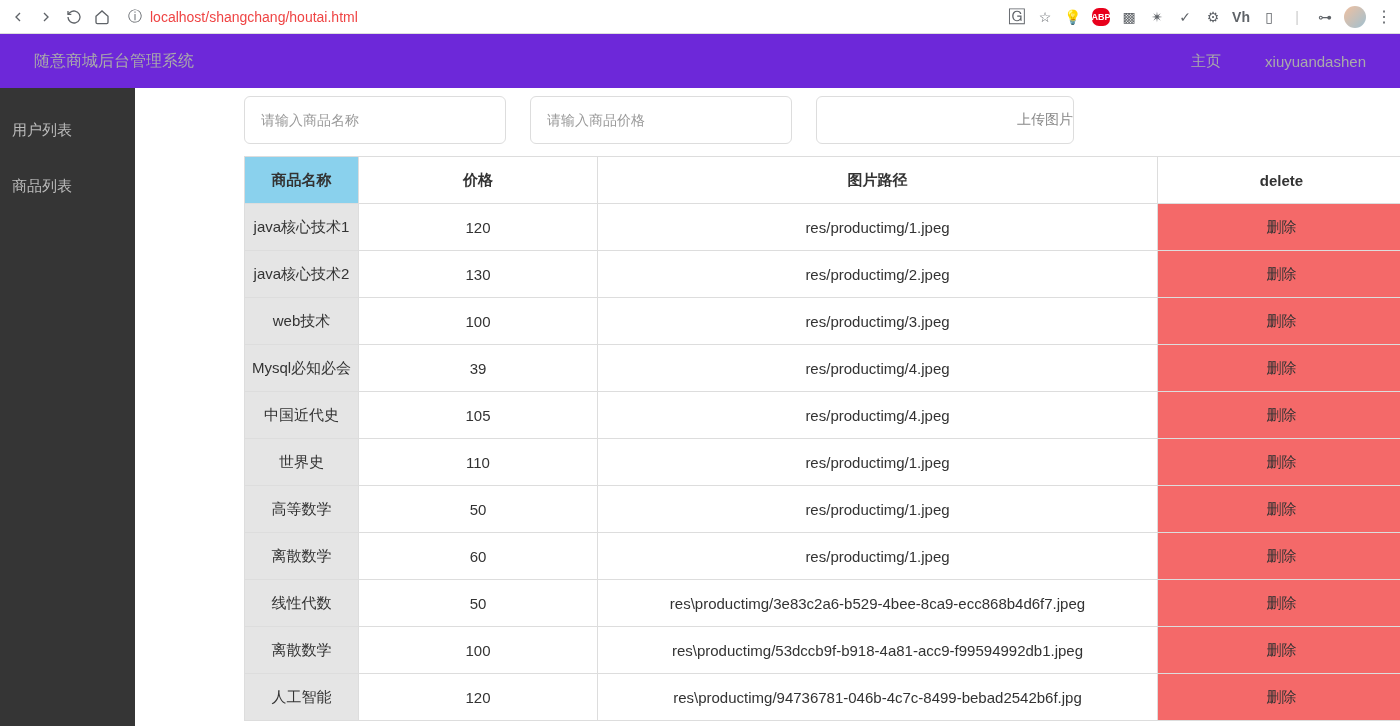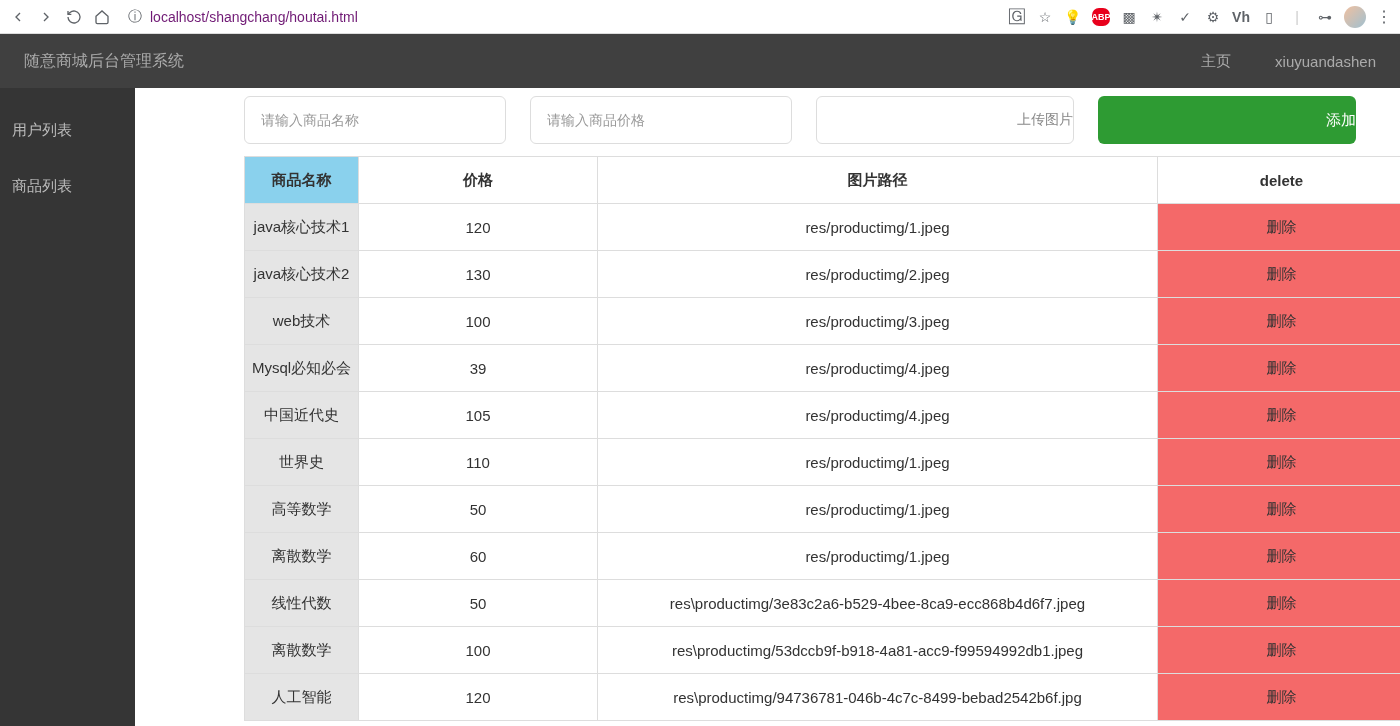--- a/index.html
+++ b/index.html
@@ -4,29 +4,29 @@
   <style>
     * { margin: 0; padding: 0; box-sizing: border-box; }
     body { font-family: "Microsoft YaHei", Arial, sans-serif; background: #fff; color: #333; }
     
     
     .browser-bar { height: 34px; display: flex; align-items: center; padding: 0 8px; border-bottom: 1px solid #ddd; gap: 8px; }
     .nav-btn { width: 20px; height: 20px; display: flex; align-items: center; justify-content: center; color: #5f6368; cursor: pointer; }
     .nav-btn svg { width: 16px; height: 16px; }
     .url-bar { flex: 1; display: flex; align-items: center; gap: 8px; padding: 0 8px; }
     .url-info-icon { color: #5f6368; font-size: 14px; }
-    .url-text { font-size: 14px; color: #701a75; }
+    .url-text { font-size: 14px; color: #ef4444; }
     .ext-icons { display: flex; align-items: center; gap: 10px; color: #5f6368; font-size: 14px; }
     .ext-icon { width: 18px; height: 18px; display: flex; align-items: center; justify-content: center; }
     .abp-icon { background: #e8001c; color: #fff; border-radius: 7px; font-size: 9px; font-weight: bold; padding: 2px 2px; }
     .avatar-icon { width: 22px; height: 22px; border-radius: 50%; background: linear-gradient(135deg,#f0c0a0,#a0c0d0); }
     .menu-dots { font-size: 16px; color: #5f6368; }
     
     
-    .app-header { background: #404040; height: 54px; display: flex; align-items: center; padding: 0 24px; color: #aaa; }
+    .app-header { background: #6d28d9; height: 54px; display: flex; align-items: center; padding: 0 34px; color: #aaa; }
     .app-title { font-size: 16px; }
     .header-right { margin-left: auto; display: flex; align-items: center; gap: 44px; font-size: 15px; }
     .header-link { color: #aaa; cursor: pointer; }
     
     
     .main-wrap { display: flex; min-height: calc(726px - 34px - 54px); gap: 45px; }
     
     
     .sidebar { width: 135px; background: #353535; padding-top: 14px; }
     .sidebar-item { display: flex; align-items: center; height: 56px; padding: 0 12px; color: #bbb; font-size: 15px; cursor: pointer; }
@@ -119,21 +119,20 @@
     <div class="sidebar-item">
       <span>商品列表</span>
     </div>
   </div>
 
   <div class="content">
     <div class="controls">
       <input class="ctrl-input" placeholder="请输入商品名称" style="">
       <input class="ctrl-input" placeholder="请输入商品价格" style="">
       <button class="ctrl-btn">上传图片</button>
-      <button class="ctrl-btn ctrl-add">添加</button>
     </div>
 
     <table>
       <colgroup>
         <col class="col-name">
           <col class="col-price">
           <col class="col-path">
           <col class="col-del">
       </colgroup>
       <thead>

